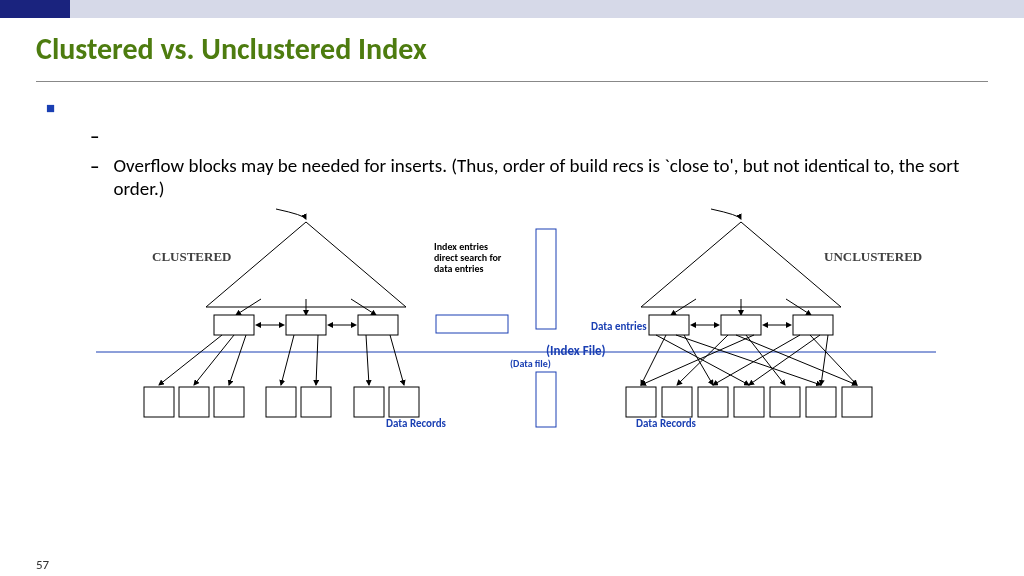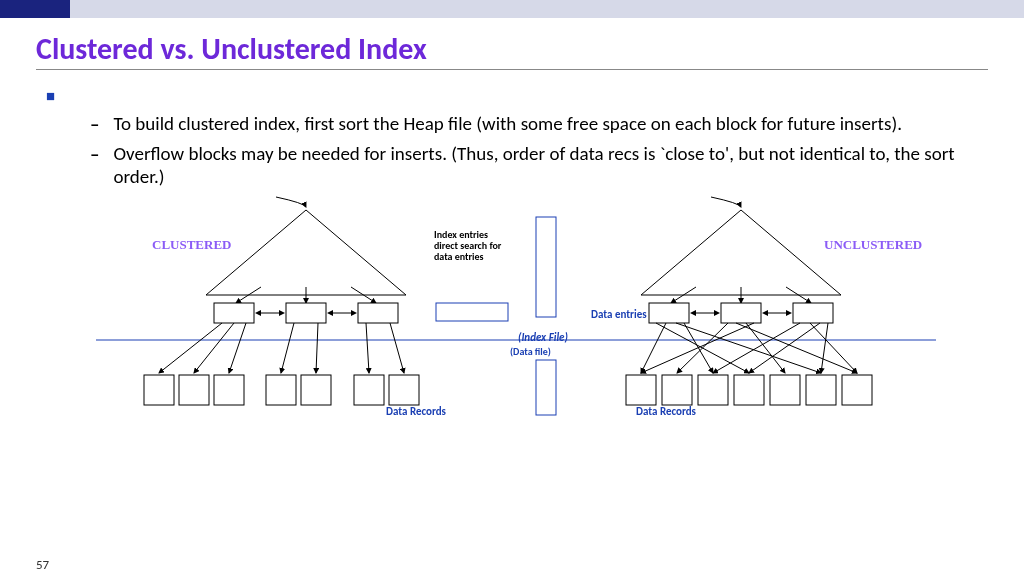--- a/index.html
+++ b/index.html
@@ -22,25 +22,25 @@
     left: 0;
     top: 0;
     width: 70px;
     height: 18px;
     background: #1a237e;
   }
   .slide {
     padding: 4px 36px 0 36px;
   }
   .title {
-    color: #6d28d9;
+    color: #4d7c0f;
     font-size: 30px;
     font-weight: bold;
     border-bottom: 1px solid #888;
-    padding-bottom: 2px;
+    padding-bottom: 14px;
     margin: 8px 0 12px 0;
   }
   .bullet1 {
     display: flex;
     font-size: 20px;
     margin: 0 0 6px 10px;
     line-height: 1.25;
   }
   .bullet1 .sq {
     color: #1a3fb3;
@@ -69,59 +69,58 @@
     bottom: 4px;
     left: 36px;
     font-size: 13px;
     color: #333;
   }
   .lbl {
     position: absolute;
     font-size: 11px;
     font-weight: bold;
   }
-  .lbl.red { color: #8b5cf6; font-family: Georgia, serif; font-size: 13px; }
+  .lbl.red { color: #404040; font-family: Georgia, serif; font-size: 13px; }
   .lbl.blue { color: #1a3fb3; }
   .lbl.mid { color: #000; font-size: 10px; line-height: 1.1; width: 120px; }
   svg { position: absolute; left: 0; top: 0; }
 </style>
 </head>
 <body>
 
 <div class="topbar">
   <div class="topbar-accent"></div>
 </div>
 
 <div class="slide">
   <div class="title">Clustered vs. Unclustered Index</div>
 
   <div class="bullet1">
     <span class="sq">■</span>
   </div>
 
   <div class="bullet2">
     <span class="dash">–</span>
-    <span>To build clustered index, first sort the Heap file (with some free space on each block for future inserts).</span>
   </div>
 
   <div class="bullet2">
     <span class="dash">–</span>
-    <span>Overflow blocks may be needed for inserts.  (Thus, order of data recs is `close to', but not identical to, the sort order.)</span>
+    <span>Overflow blocks may be needed for inserts.  (Thus, order of build recs is `close to', but not identical to, the sort order.)</span>
   </div>
 
   <div class="diagram-area">
 
     <div class="lbl red" style="left:116px; top:42px;">CLUSTERED</div>
     <div class="lbl red" style="left:775px; top:42px;margin-left:13px;">UNCLUSTERED</div>
     <div class="lbl mid" style="left:398px; top:34px; white-space:pre-line;">Index entries
 direct search for
 data entries</div>
     <div class="lbl blue" style="left:408px; top:113px;">Data entries</div>
     <div class="lbl blue" style="left:555px; top:113px;">Data entries</div>
-    <div class="lbl blue" style="left:482px; top:136px; font-size:11px;font-style:italic;">(Index File)</div>
+    <div class="lbl blue" style="left:510px; top:136px; font-size:13px;">(Index File)</div>
     <div class="lbl blue" style="left:474px; top:150px; font-size:10px;">(Data file)</div>
     <div class="lbl blue" style="left:350px; top:210px;">Data Records</div>
     <div class="lbl blue" style="left:600px; top:210px;">Data Records</div>
 
     <svg width="960" height="240">
       <defs>
         <marker id="arr" markerWidth="6" markerHeight="6" refX="5" refY="3" orient="auto">
           <path d="M0,0 L6,3 L0,6 Z" fill="#000"></path>
         </marker>
         <marker id="darr" markerWidth="6" markerHeight="6" refX="3" refY="3" orient="auto">

